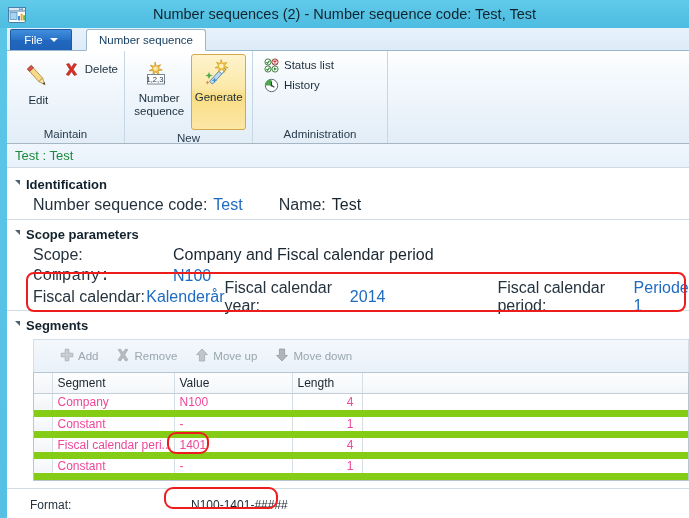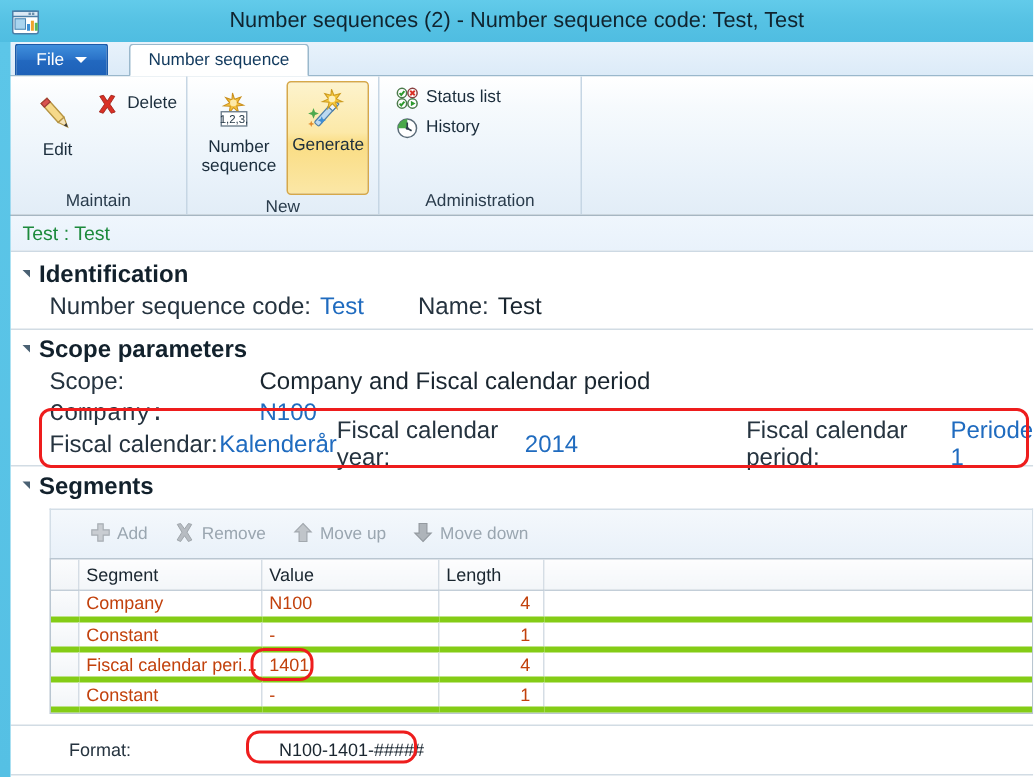--- a/index.html
+++ b/index.html
@@ -217,21 +217,21 @@
     color: #1d8a3c;
     font-size: 13px;
   }
 
   .sect-header {
     display: flex;
     align-items: center;
     height: 20px;
     padding-left: 8px;
     font-weight: bold;
-    font-size: 16px;
+    font-size: 13px;
     color: #12212c;
     gap: 6px;
   }
   .collapse-tri {
     width: 0; height: 0;
     border-left: 5px solid transparent;
     border-top: 5px solid #4a6173;
     border-bottom: 5px solid transparent;
     position: relative;
     top: 1px;
@@ -282,48 +282,49 @@
   .grid {
     margin-left: 26px;
     border: 1px solid #b9c6d1;
     border-top: 1px solid #b9c6d1;
     background: #ffffff;
     box-sizing: border-box;
   }
   .grid table { border-collapse: collapse; width: 100%; table-layout: fixed; }
   .grid th, .grid td {
     border-right: 1px solid #d5dde5;
-    border-bottom: 4px solid #84cc16;
+    border-bottom: 7px solid #84cc16;
     height: 20px;
     font-size: 12px;
     font-weight: normal;
     text-align: left;
     padding: 0 5px;
-    color: #c2410c;
+    color: #ec4899;
     box-sizing: border-box;
     overflow: hidden;
     white-space: nowrap;
   }
   .grid thead th {
     background: linear-gradient(to bottom, #fdfdfe 0%, #f3f6f9 100%);
     color: #1a2630;
     border-bottom: 1px solid #c3ced8;
   }
   .grid td.num { text-align: right; padding-right: 8px; }
   .grid .rowhandle { width: 16px; background: linear-gradient(to bottom,#fbfcfd 0%, #f2f5f8 100%); }
   .grid td.spacer, .grid th.spacer { border-right: none; }
 
   
   .format-row {
     display: flex;
     align-items: center;
     height: 24px;
-    padding-left: 39px;
+    padding-left: 23px;
     font-size: 12px;
     box-sizing: border-box;
+    gap: 21px;
   }
 
   
   .hl {
     position: absolute;
     border: 2px solid #ee1d1d;
     border-radius: 8px;
     pointer-events: none;
     z-index: 40;
     box-sizing: border-box;

